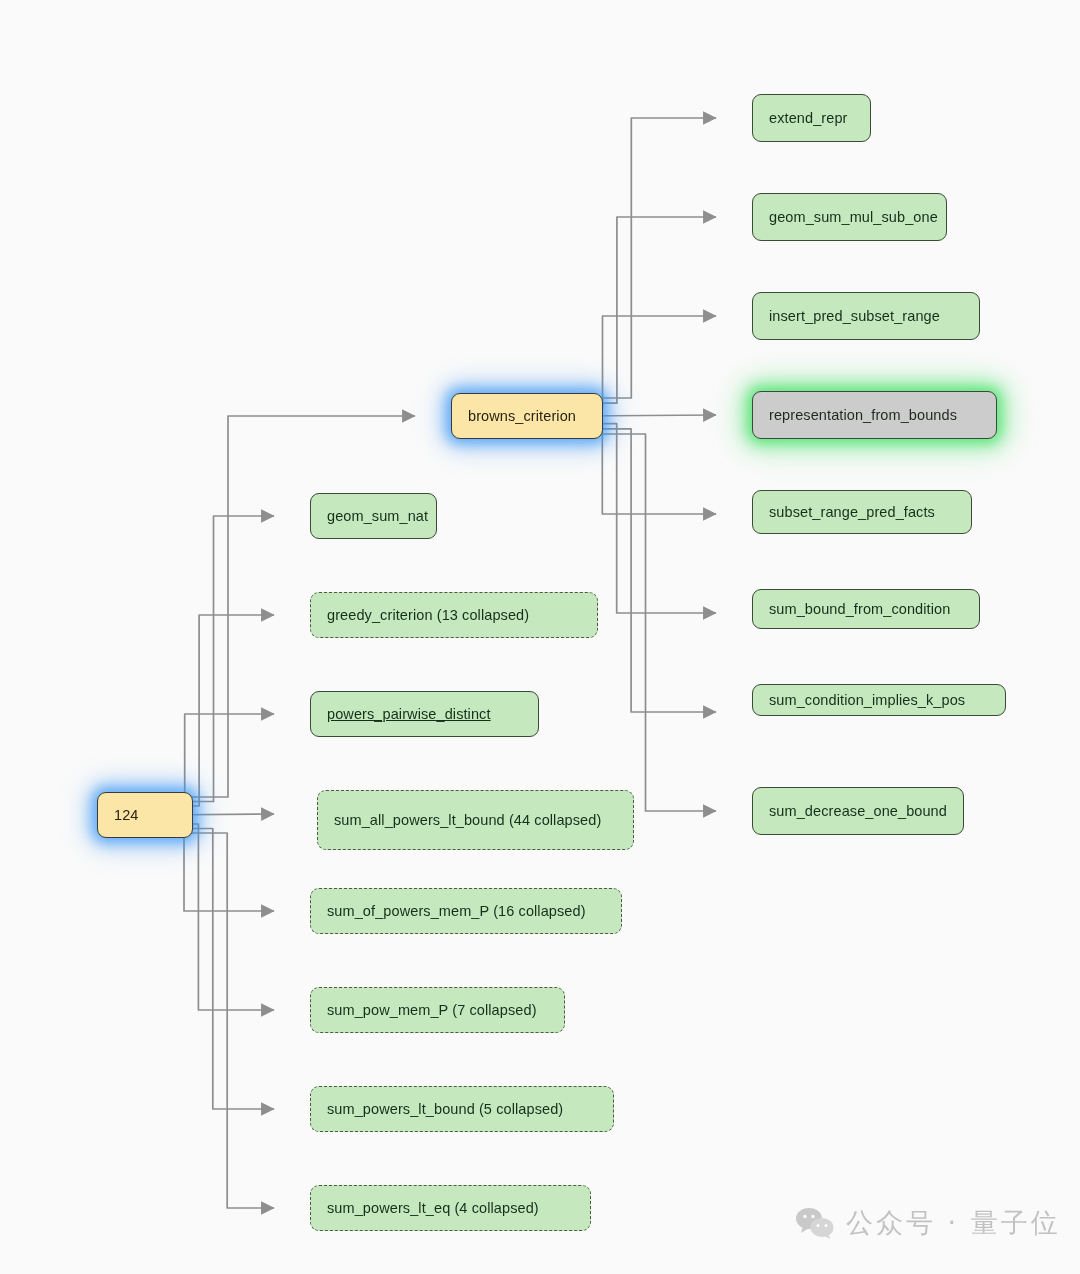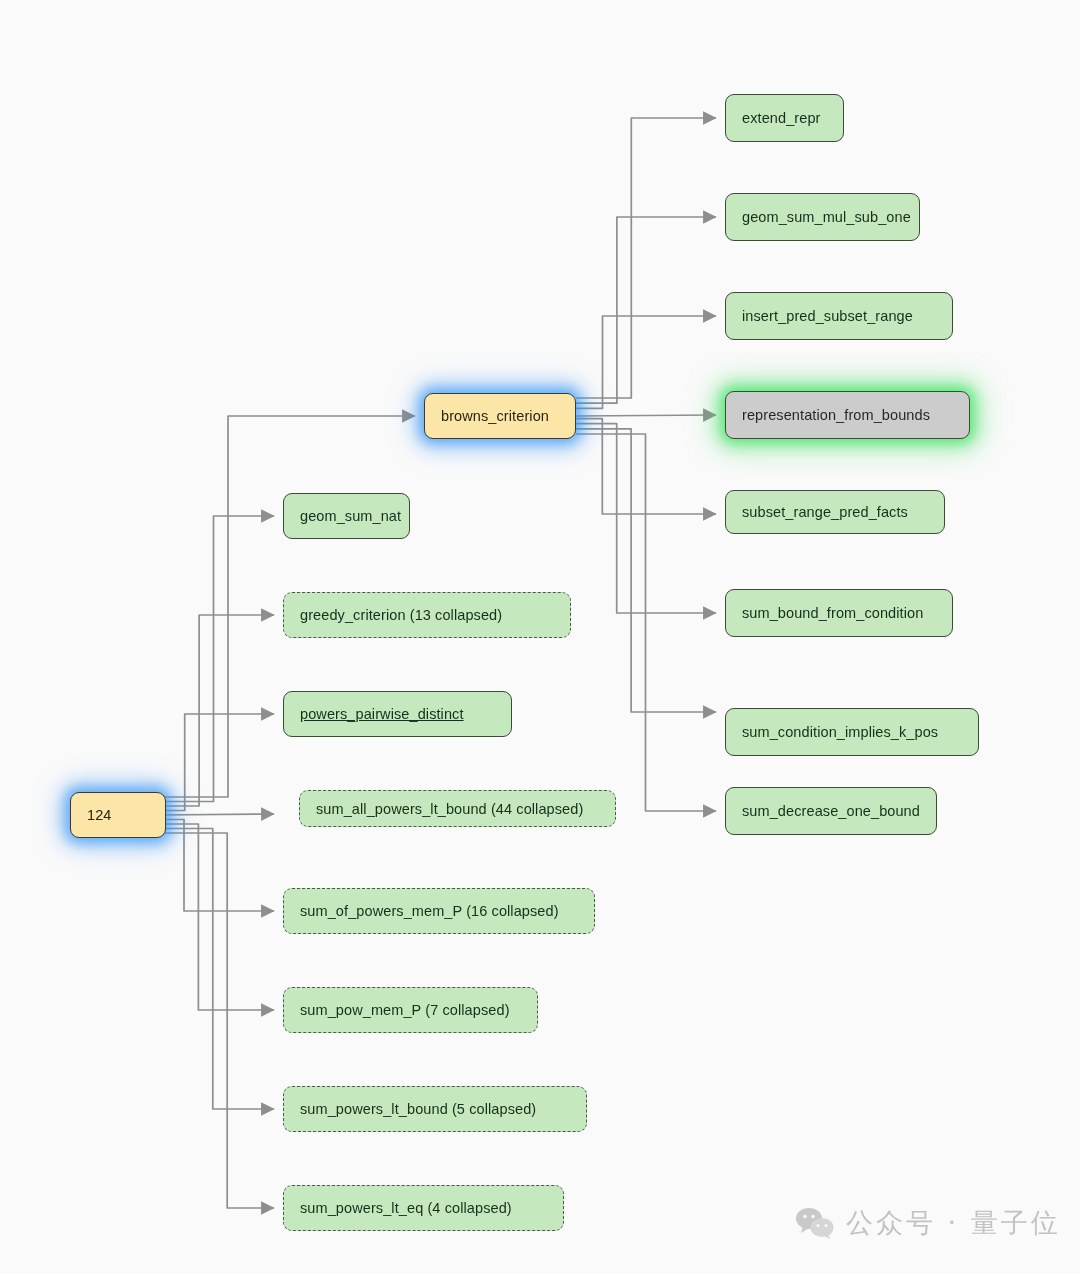--- a/index.html
+++ b/index.html
@@ -28,20 +28,21 @@
     box-sizing: border-box;
     display: flex;
     align-items: center;
     border-radius: 9px;
     padding: 0 16px;
     font-size: 14.5px;
     letter-spacing: 0.1px;
     color: #1d2a1c;
     white-space: nowrap;
     z-index: 3;
+    margin-left: 27px;
   }
   .node.green {
     background: #c5e8bf;
     border: 1.6px solid #3c4a38;
     color: #16301a;
   }
   .node.green.collapsed {
     border-style: dashed;
     border-width: 1.8px;
     border-color: #4a5a45;
@@ -122,39 +123,39 @@
       </div>
       <div class="node green" style="left: 725px; top: 292px; width: 228px; height: 48px;">
         <span>insert_pred_subset_range</span>
       </div>
       <div class="node gray" style="left: 725px; top: 391px; width: 245px; height: 48px;">
         <span>representation_from_bounds</span>
       </div>
       <div class="node green" style="left: 725px; top: 490px; width: 220px; height: 44px;">
         <span>subset_range_pred_facts</span>
       </div>
-      <div class="node green" style="left: 725px; top: 589px; width: 228px; height: 48px;">
+      <div class="node green" style="left: 725px; top: 589px; width: 228px; height: 40px;">
         <span>sum_bound_from_condition</span>
       </div>
-      <div class="node green" style="left: 725px; top: 708px; width: 254px; height: 48px;">
+      <div class="node green" style="left: 725px; top: 684px; width: 254px; height: 32px;">
         <span>sum_condition_implies_k_pos</span>
       </div>
       <div class="node green" style="left: 725px; top: 787px; width: 212px; height: 48px;">
         <span>sum_decrease_one_bound</span>
       </div>
       <div class="node green" style="left: 283px; top: 493px; width: 127px; height: 46px;">
         <span>geom_sum_nat</span>
       </div>
       <div class="node green collapsed" style="left: 283px; top: 592px; width: 288px; height: 46px;">
         <span>greedy_criterion (13 collapsed)</span>
       </div>
       <div class="node green" style="left: 283px; top: 691px; width: 229px; height: 46px; text-decoration: underline;">
         <span>powers_pairwise_distinct</span>
       </div>
-      <div class="node green collapsed" style="left: 299px; top: 790px; width: 317px; height: 37px;">
+      <div class="node green collapsed" style="left: 290px; top: 790px; width: 317px; height: 60px;">
         <span>sum_all_powers_lt_bound (44 collapsed)</span>
       </div>
       <div class="node green collapsed" style="left: 283px; top: 888px; width: 312px; height: 46px; text-align: right;">
         <span>sum_of_powers_mem_P (16 collapsed)</span>
       </div>
       <div class="node green collapsed" style="left: 283px; top: 987px; width: 255px; height: 46px;">
         <span>sum_pow_mem_P (7 collapsed)</span>
       </div>
       <div class="node green collapsed" style="left: 283px; top: 1086px; width: 304px; height: 46px;">
         <span>sum_powers_lt_bound (5 collapsed)</span>

